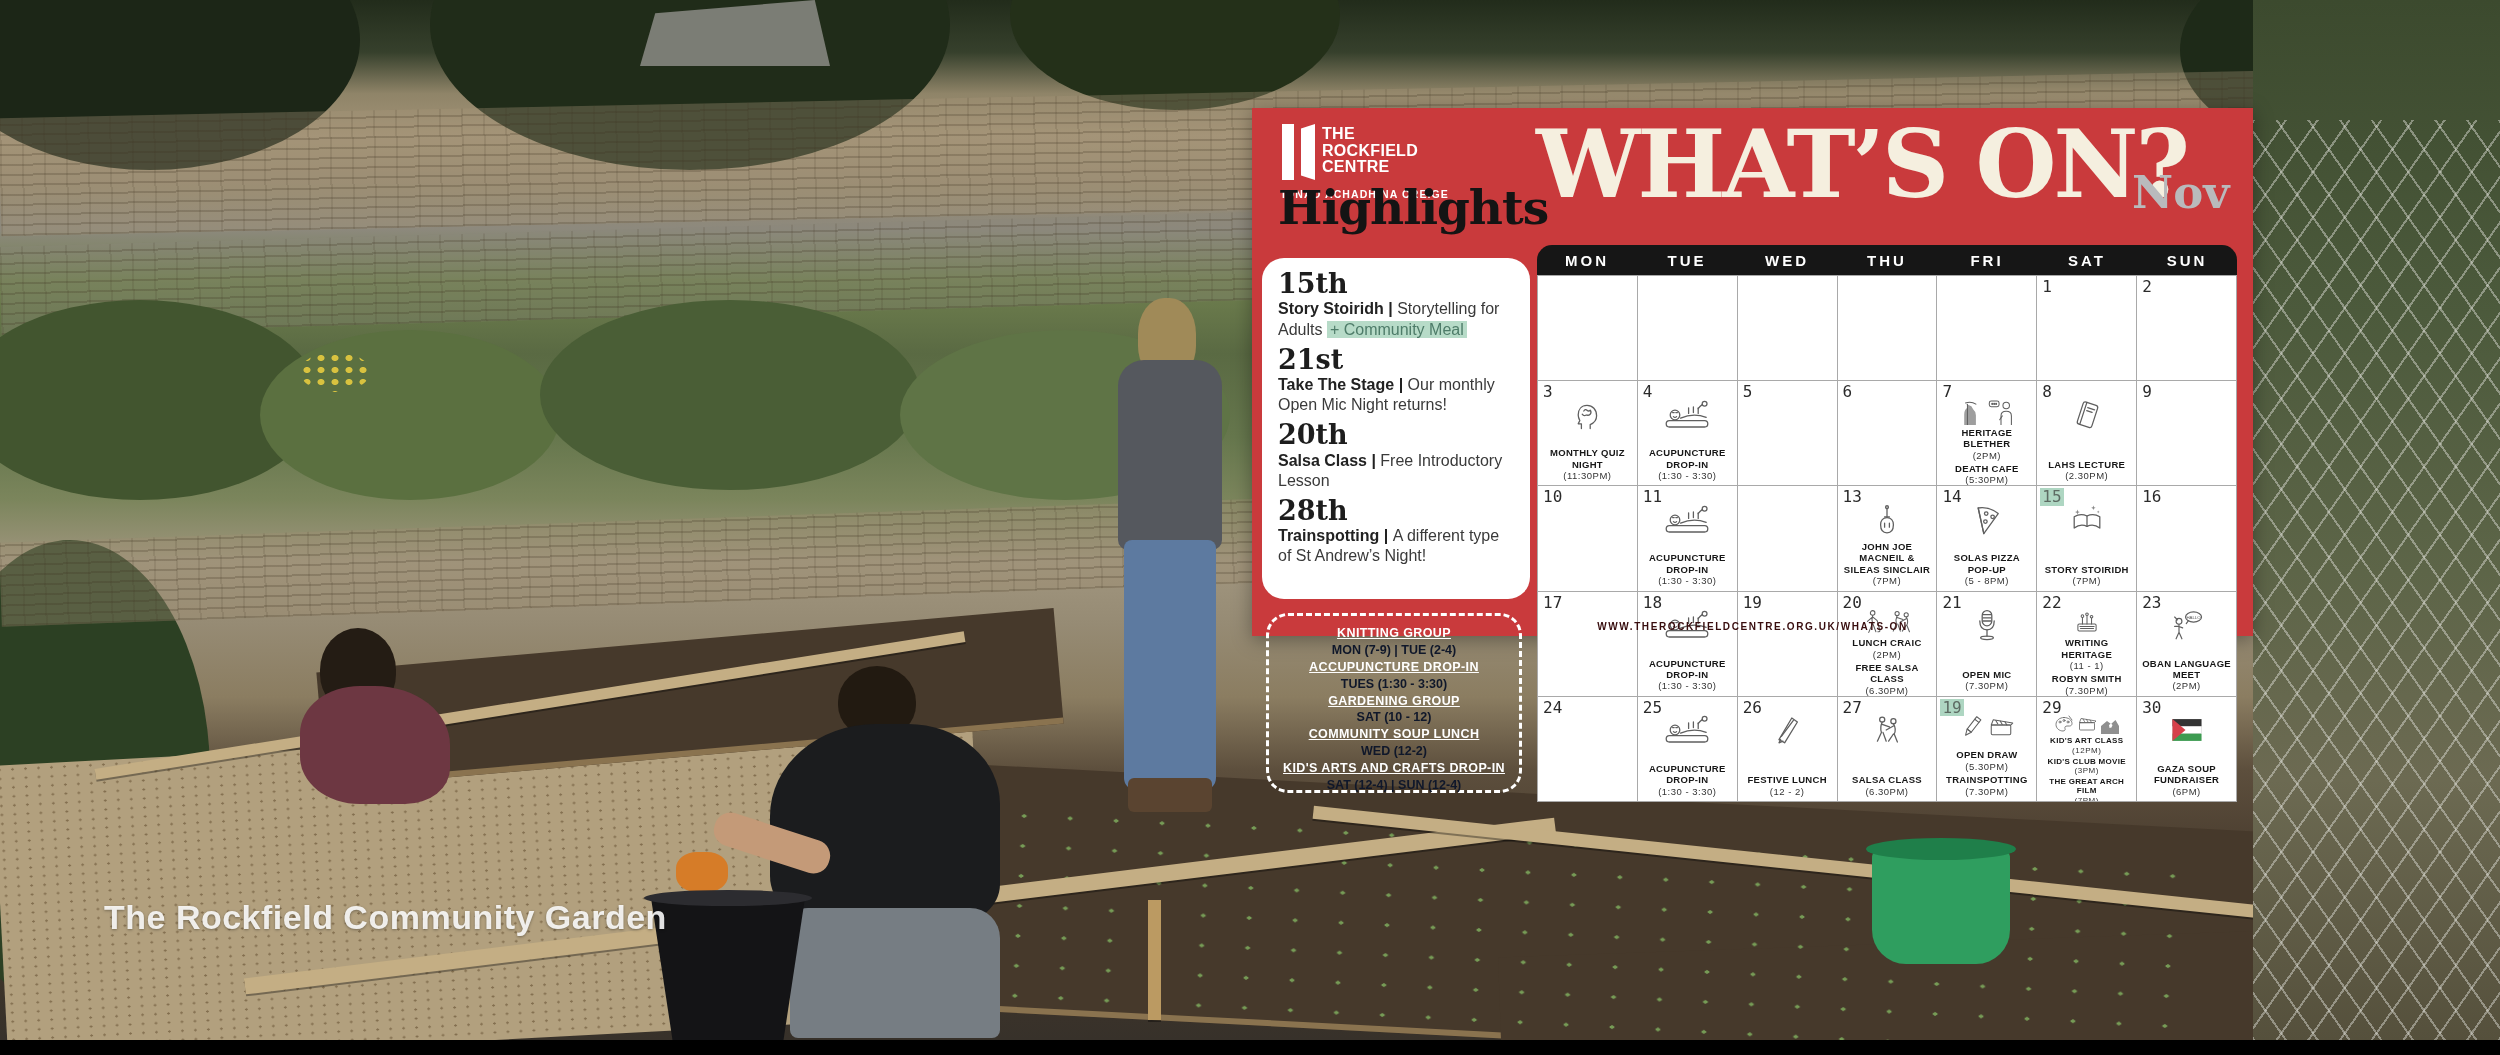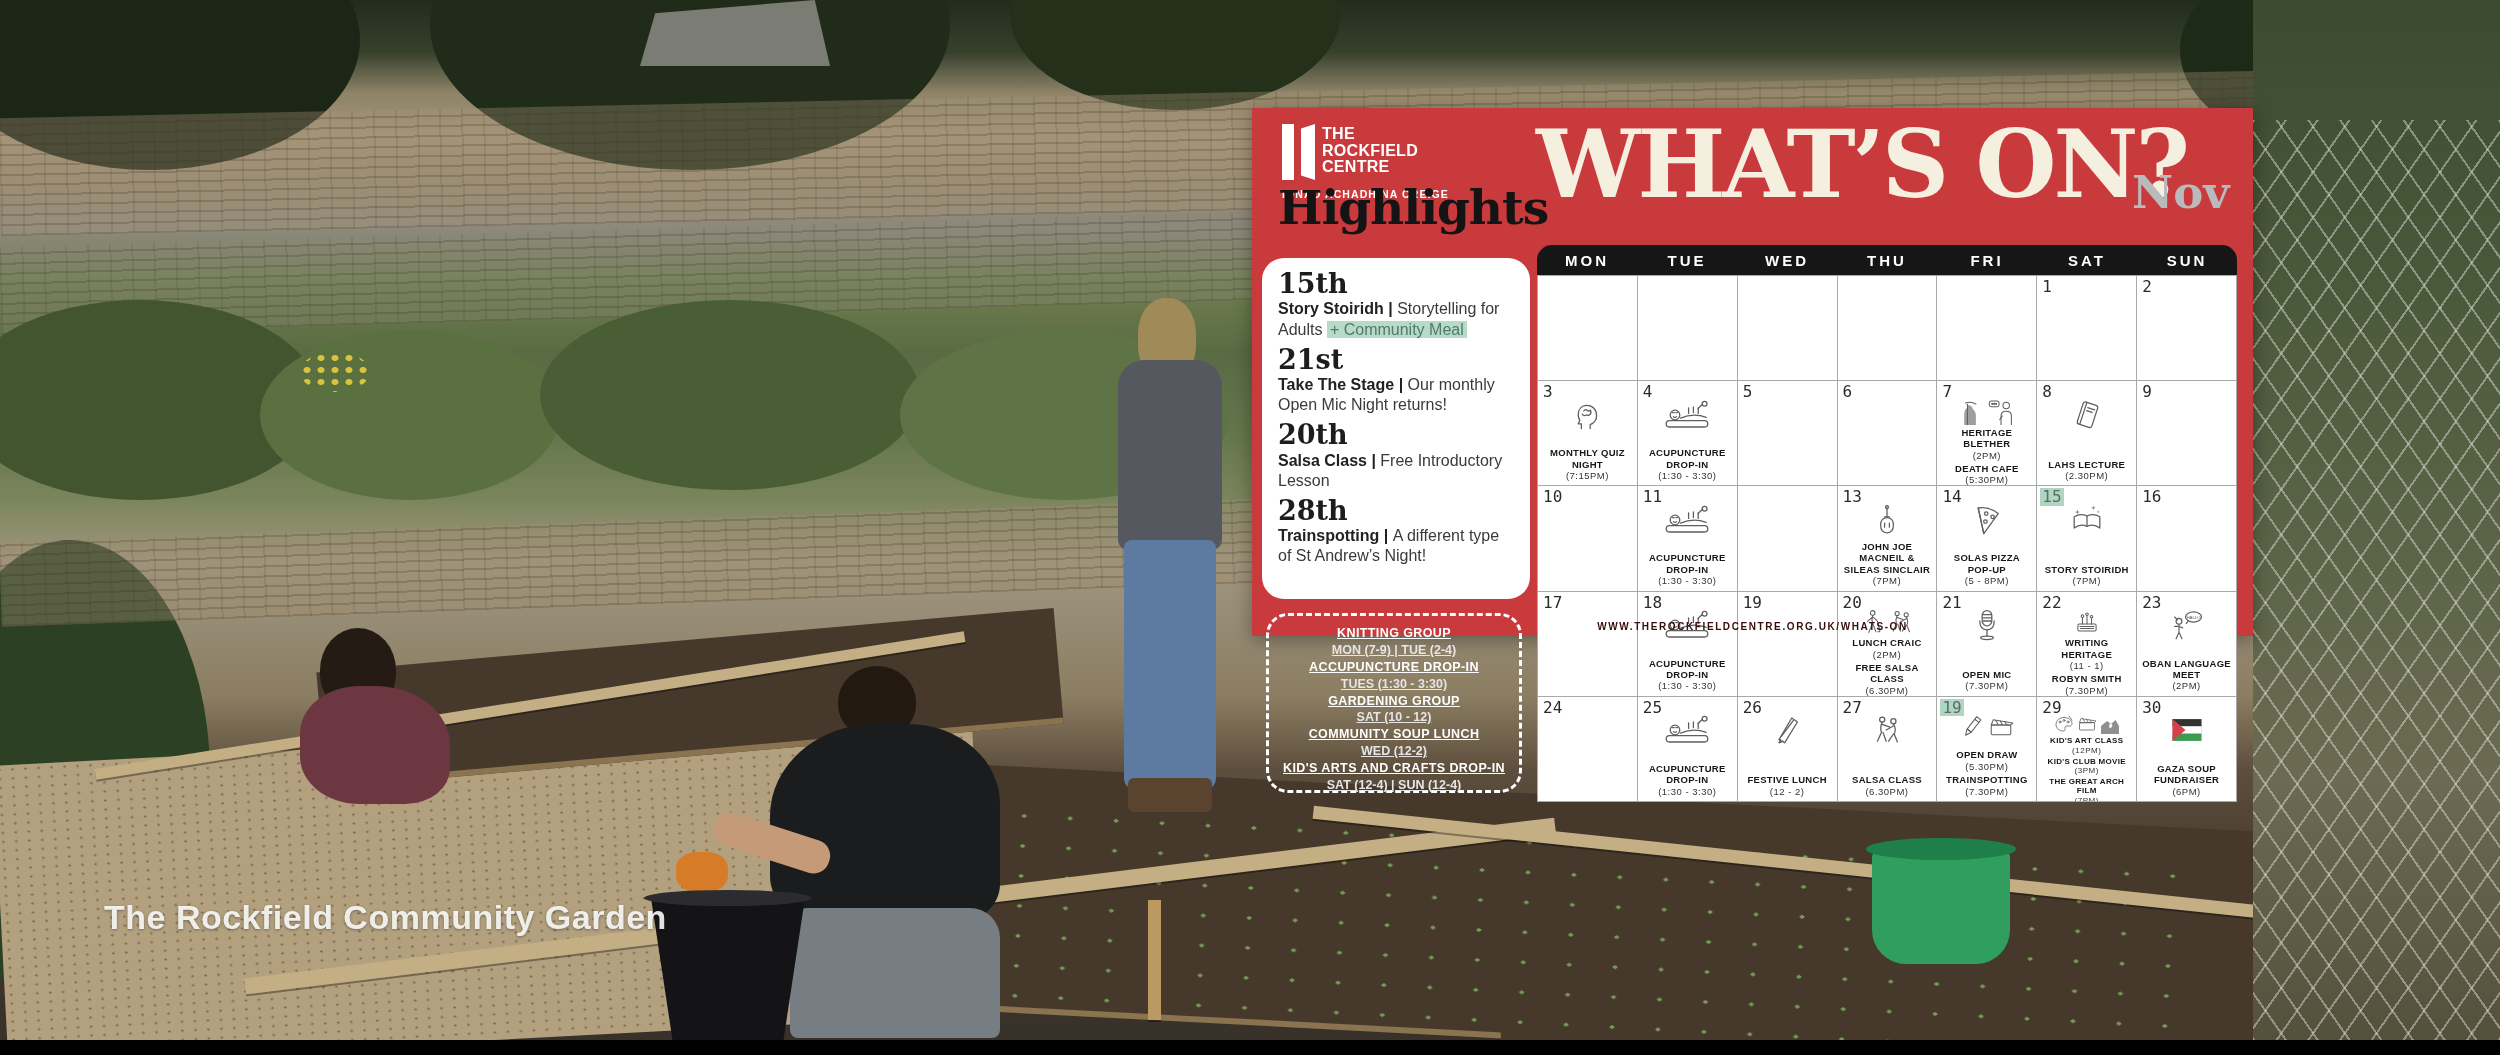--- a/index.html
+++ b/index.html
@@ -60,21 +60,21 @@
     border-radius:22px;padding:12px 16px;box-sizing:border-box;overflow:hidden;}
   .hl-date{font-family:"DejaVu Serif",serif;font-weight:900;font-size:27px;color:#1d1d1d;line-height:1.05;}
   .hl-text{font-size:16px;color:#3a3a3a;line-height:1.26;margin:1px 0 6px 0;}
   .hl-text b{color:#222;text-align:right;}
   .hl-green{background:#b7dbc8;color:#4e7c69;padding:0 3px;}
 
   
   #wk-box{position:absolute;left:14px;top:505px;width:256px;height:180px;box-sizing:border-box;
     border:3px dashed #fff;border-radius:22px;padding:9px 4px;text-align:center;}
   .wk-name{color:#fff;font-weight:bold;font-size:12.5px;letter-spacing:.4px;text-decoration:underline;line-height:1.35;}
-  .wk-time{color:#e5e5e5;font-weight:bold;font-size:12.5px;line-height:1.35;text-decoration:underline;}
+  .wk-time{color:#0f172a;font-weight:bold;font-size:12.5px;line-height:1.35;}
 
   
   #cal-head{position:absolute;left:285px;top:137px;width:700px;height:30px;background:#161616;
     border-radius:15px 15px 0 0;display:flex;align-items:center;}
   .dh{flex:1;text-align:center;color:#fff;font-weight:bold;font-size:15px;letter-spacing:3px;}
   #cal-grid{position:absolute;left:285px;top:167px;width:700px;height:527px;
     background:#a9a9a9;display:grid;grid-template-columns:repeat(7,1fr);
     grid-template-rows:repeat(5,1fr);gap:1px;padding:1px;box-sizing:border-box;}
   .cell{background:#fff;position:relative;display:flex;flex-direction:column;
     padding:2px 3px;box-sizing:border-box;overflow:hidden;}
@@ -236,21 +236,21 @@
             <span class="ico">
               <svg viewBox="0 0 40 40" stroke="#5f5f5f" fill="none" stroke-width="1.6" stroke-linecap="round" stroke-linejoin="round">
                 <path d="M24 37v-5c5-2 8-6 8-11C32 13 27 8 20 8s-11 5-11 12c0 3 1 5 2 7l-2 4h4v6"></path>
                 <path d="M16 15q2-3 4-1t4 0q2 3 0 5t-5 1q-3 2-5-1"></path>
               </svg>
             </span>
           </div>
           <div class="evs">
             <div class="ev">
               <div class="ev-t">MONTHLY QUIZ NIGHT</div>
-              <div class="ev-s">(7:15PM)</div>
+              <div class="ev-s">(11:30PM)</div>
             </div>
           </div>
         </div>
         <div class="cell">
           <span class="daynum">4</span>
           <div class="icons">
             <span class="ico wide">
               <svg viewBox="0 0 60 40" stroke="#5f5f5f" fill="none" stroke-width="1.6" stroke-linecap="round" stroke-linejoin="round">
                 <rect x="4" y="27" width="52" height="8" rx="4"></rect>
                 <circle cx="15" cy="20" r="6"></circle>

